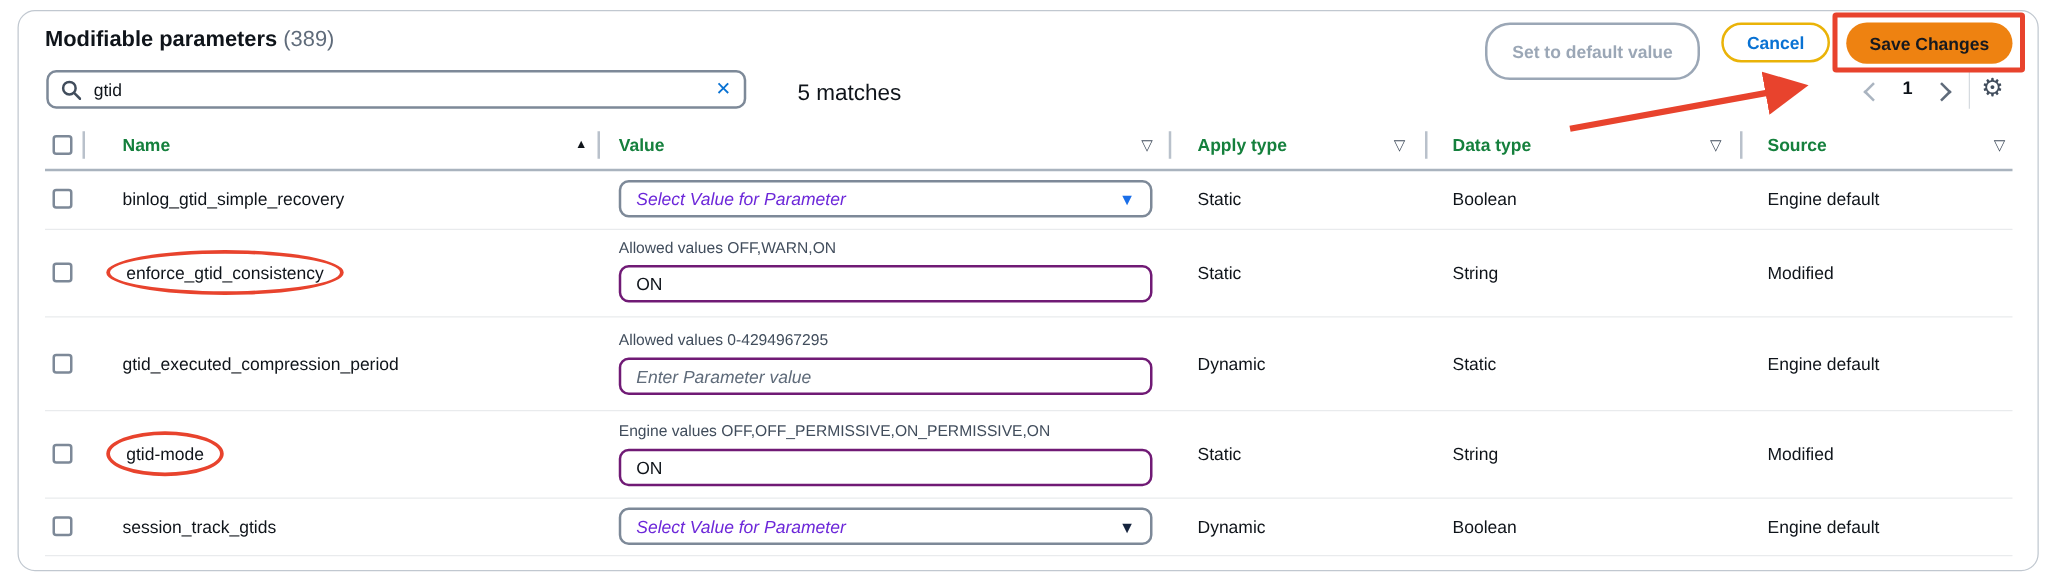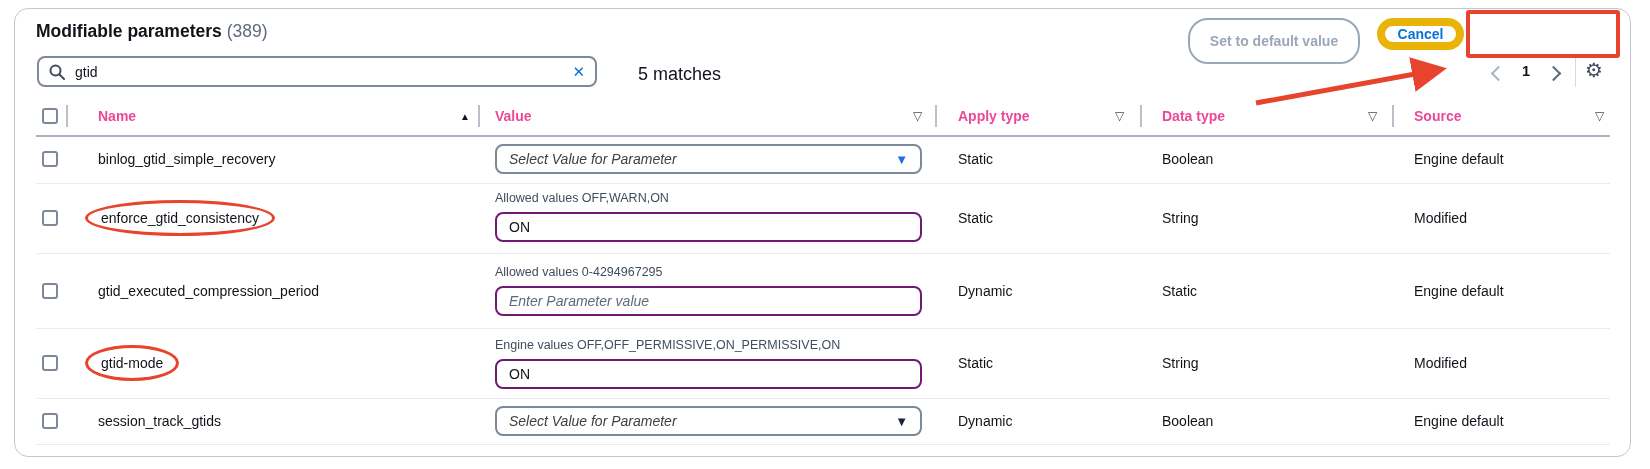--- a/index.html
+++ b/index.html
@@ -18,36 +18,36 @@
                display:flex; align-items:center; padding:0 10px; }
   .searchbox input { border:none; outline:none; flex:1; font-size:14px; color:#0f141a;
                      font-family:inherit; margin-left:8px; background:transparent; }
   .clear-x { color:#0972d3; font-size:15px; font-weight:700; cursor:pointer; line-height:1; }
   .matches { position:absolute; left:617px; top:64px; font-size:18px; z-index:10;margin-left:21px; }
 
   .btn { position:absolute; box-sizing:border-box; border-radius:20px; font-size:14px; font-weight:700;
          display:flex; align-items:center; justify-content:center; z-index:10; cursor:pointer;
          background:#fff; }
   .btn-default { left:1188px; top:18px; width:172px; height:46px; border:2px solid #9ba7b6; color:#9ba7b6; }
-  .btn-cancel  { left:1377px; top:18px; width:87px;  height:32px; border:8px solid #eab308; color:#0972d3; }
+  .btn-cancel  { left:1377px; top:18px; width:87px;  height:32px; border:2px solid #eab308; color:#0972d3; }
   .btn-save    { left:1477px; top:18px; width:133px; height:33px; border:none; background:#ee8211; color:#16191f; }
 
   .pag-chevron { position:absolute; width:9px; height:9px; border-left:2px solid; border-bottom:2px solid;
                  z-index:10; top:68px; cursor:pointer; }
   .pag-prev { left:1493px; transform:rotate(45deg);  color:#aab4c0; border-color:#aab4c0; }
   .pag-next { left:1548px; transform:rotate(225deg); color:#5f6b7a; border-color:#5f6b7a; }
   .pag-page { position:absolute; left:1518px; top:63px; width:16px; text-align:center;
               font-size:14.5px; font-weight:700; z-index:10; }
   .pag-divider { position:absolute; left:1575px; top:57px; height:30px; width:1px; background:#d6dbe0; z-index:10; }
   .gear { position:absolute; left:1585px; top:58px; font-size:20px; color:#414d5c; z-index:10; cursor:pointer; }
 
   
   .thead { position:absolute; left:36px; top:96px; width:1574px; height:39px;
            border-bottom:2px solid #a9b3be; z-index:10; }
-  .th { position:absolute; top:50%; transform:translateY(-50%); font-size:14px; font-weight:700; color:#ec4899; }
+  .th { position:absolute; top:50%; transform:translateY(-50%); font-size:14px; font-weight:700; color:#15803d; }
   .pipe { position:absolute; top:50%; transform:translateY(-50%); height:22px; width:2px; background:#b9c1cb; }
   .caret-sort { position:absolute; top:50%; transform:translateY(-50%); font-size:10px; color:#0f141a; }
   .caret-filter { position:absolute; top:50%; transform:translateY(-50%); font-size:12px; color:#414d5c; cursor:pointer; }
 
   .checkbox { position:absolute; left:6px; top:50%; transform:translateY(-50%); width:16px; height:16px;
               box-sizing:border-box; border:2px solid #7d8998; border-radius:3px; background:#fff; cursor:pointer; }
 
   .row { position:absolute; left:36px; width:1574px; border-bottom:1px solid #e9ebed; z-index:10; }
   .row0 { top:135px; height:48px; }
   .row1 { top:183px; height:70px; }
@@ -65,21 +65,21 @@
              padding:7px 13px; margin:-7px -13px; }
 
   .value-area { position:absolute; left:459px; width:427px; }
   .v-center { top:50%; transform:translateY(-50%); }
   .stack1 { top:8px; }  .stack2 { top:12px; }  .stack3 { top:10px; }
   .allowed { font-size:12.5px; color:#414d5c; margin-bottom:7px; white-space:nowrap; }
 
   .selectbox { box-sizing:border-box; width:100%; height:30px; border:2px solid #7d8998; border-radius:8px;
                background:#fff; display:flex; align-items:center; justify-content:space-between;
                padding:0 12px; cursor:pointer; }
-  .selectbox .ph { font-style:italic; color:#404040; font-size:14px; }
+  .selectbox .ph { font-style:italic; color:#6d28d9; font-size:14px; }
   .sel-caret { font-size:13px; line-height:1; }
   .caret-blue { color:#1a6ee8; }
   .caret-dark { color:#16243e; }
 
   .textinput { box-sizing:border-box; width:100%; height:30px; border:2px solid #701a75; border-radius:8px;
                padding:0 12px; font-size:14px; color:#0f141a; font-family:inherit; background:#fff; }
   .textinput::placeholder { font-style:italic; color:#5f6b7a; opacity:1; }
 
   
   .ann-box { position:absolute; left:1466px; top:10px; width:154px; height:48px; box-sizing:border-box;
@@ -104,20 +104,21 @@
       <circle cx="6.5" cy="6.5" r="5" fill="none" stroke="#414d5c" stroke-width="2"></circle>
       <line x1="10.5" y1="10.5" x2="15" y2="15" stroke="#414d5c" stroke-width="2" stroke-linecap="round"></line>
     </svg>
     <input type="text" value="gtid" style="">
     <span class="clear-x">✕</span>
   </div>
   <div class="matches">5 matches</div>
 
   <div class="btn btn-default">Set to default value</div>
   <div class="btn btn-cancel">Cancel</div>
+  <div class="btn btn-save">Save Changes</div>
 
   <div class="pag-chevron pag-prev"></div>
   <div class="pag-page">1</div>
   <div class="pag-chevron pag-next"></div>
   <div class="pag-divider"></div>
   <div class="gear">⚙</div>
 
   <div class="thead">
     <div class="checkbox"></div>
     <div class="pipe" style="left:30px"></div>

